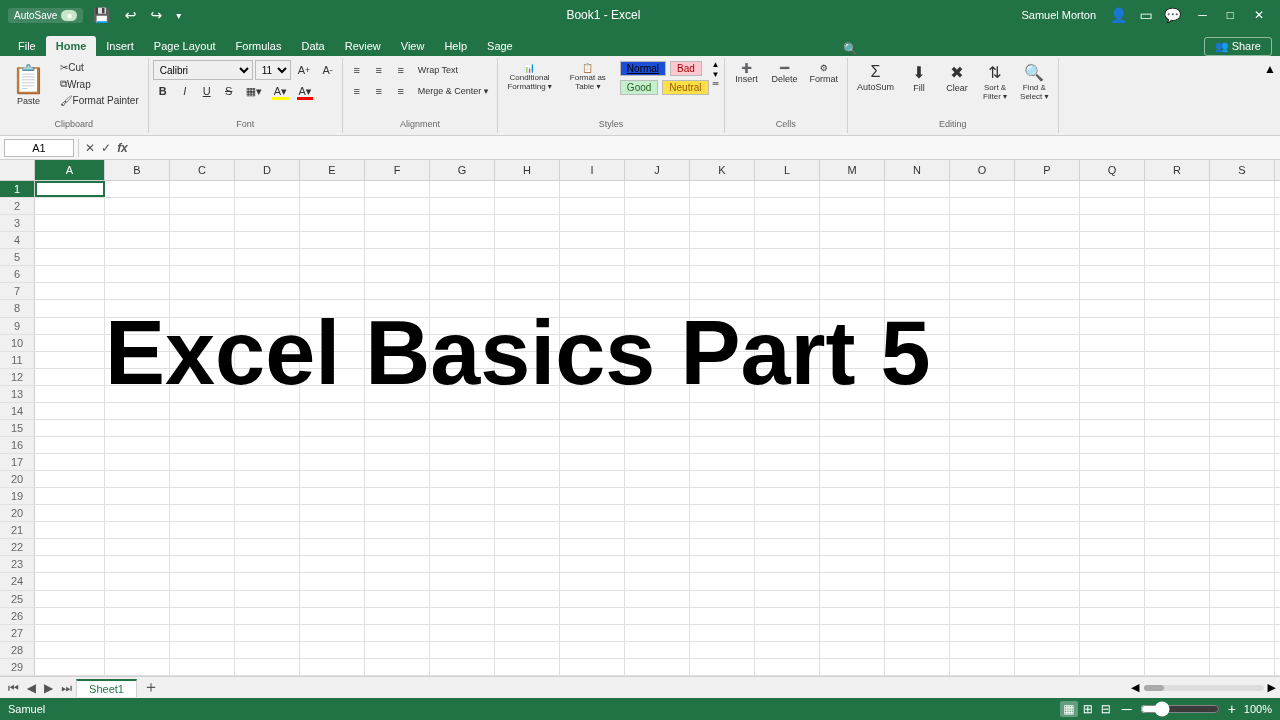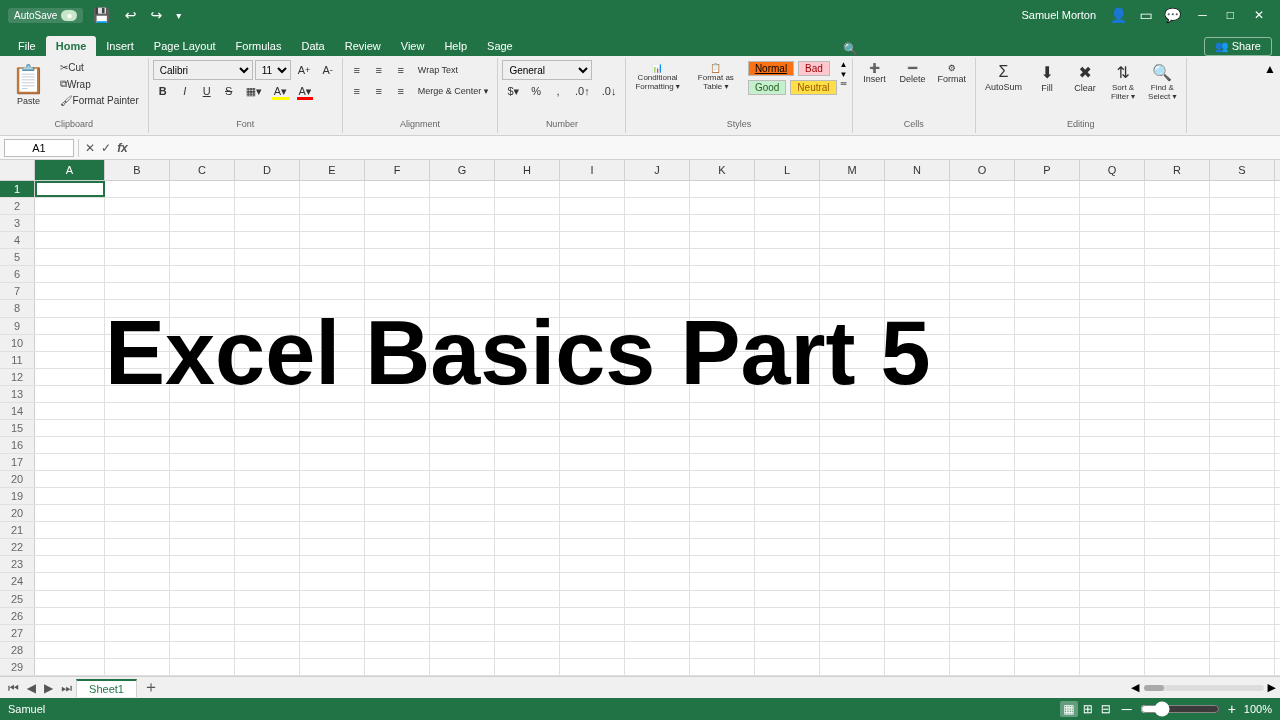--- a/index.html
+++ b/index.html
@@ -121,21 +121,21 @@
     
     .align-group .ribbon-group-content { flex-direction: column; gap: 1px; }
 
     
     .number-group .ribbon-group-content { flex-direction: column; gap: 1px; }
     .number-select { font-size: 10px; border: 1px solid #bbb; padding: 1px 2px; height: 20px; min-width: 90px; }
 
     
     .styles-group .ribbon-group-content { flex-direction: row; align-items: flex-start; }
     .style-box { border: 1px solid #bbb; padding: 1px 6px; font-size: 10px; margin: 1px; cursor: pointer; }
-    .style-normal { background: #f97316; text-decoration: underline; }
+    .style-normal { background: #1d4ed8; text-decoration: underline; }
     .style-bad { background: #ffc7ce; color: #9c0006; }
     .style-good { background: #c6efce; color: #276221; }
     .style-neutral { background: #fde047; color: #9c5700; }
     .styles-scroll { display: flex; flex-direction: column; justify-content: center; }
     .styles-scroll-btn { font-size: 8px; cursor: pointer; background: transparent; border: none; line-height: 1.2; }
 
     
     .cells-group .ribbon-group-content { flex-direction: row; }
 
     
@@ -283,20 +283,23 @@
   <div class="title-bar-left">
     <div class="autosave-area">
       <span style="font-size:10px;">AutoSave</span>
       <span style="background:#c8e6c9; border-radius:8px; padding:0 5px; font-size:10px; cursor:pointer;">●</span>
     </div>
     <button class="qs-btn" title="Save">💾</button>
     <button class="qs-btn" title="Undo">↩</button>
     <button class="qs-btn" title="Redo">↪</button>
     <button class="qs-btn" style="font-size:10px;">▾</button>
   </div>
+  <div class="title-bar-center">
+    <span>Book1 - Excel</span>
+  </div>
   <div class="title-bar-right">
     <span style="font-size:11px;margin-right:6px;">Samuel Morton</span>
     <button class="qs-btn" title="User">👤</button>
     <button class="qs-btn" title="Ribbon display options">▭</button>
     <button class="qs-btn" title="Feedback">💬</button>
     <button class="title-btn">─</button>
     <button class="title-btn">□</button>
     <button class="title-btn close">✕</button>
   </div>
 </div>
@@ -382,37 +385,20 @@
       <div class="font-row">
         <button class="font-btn">≡</button>
         <button class="font-btn">≡</button>
         <button class="font-btn">≡</button>
         <button class="rb-btn-small" style="font-size:9px;">Merge &amp; Center ▾</button>
       </div>
     </div>
     <span class="ribbon-group-label">Alignment</span>
   </div>
 
-  <div class="ribbon-group number-group">
-    <div class="ribbon-group-content">
-      <div class="font-row">
-        <select class="number-select">
-          <option>General</option>
-        </select>
-      </div>
-      <div class="font-row">
-        <button class="font-btn">$▾</button>
-        <button class="font-btn">%</button>
-        <button class="font-btn">,</button>
-        <button class="font-btn">.0↑</button>
-        <button class="font-btn">.0↓</button>
-      </div>
-    </div>
-    <span class="ribbon-group-label">Number</span>
-  </div>
 
   <div class="ribbon-group styles-group">
     <div class="ribbon-group-content">
       <div style="display:flex; flex-direction:column; gap:2px; margin-right:4px;">
         <button class="rb-btn" style="font-size:9px; min-width:50px;">
           <span>📊</span>
           <span style="font-size:8px;">Conditional</span>
           <span style="font-size:8px;">Formatting ▾</span>
         </button>
       </div>

